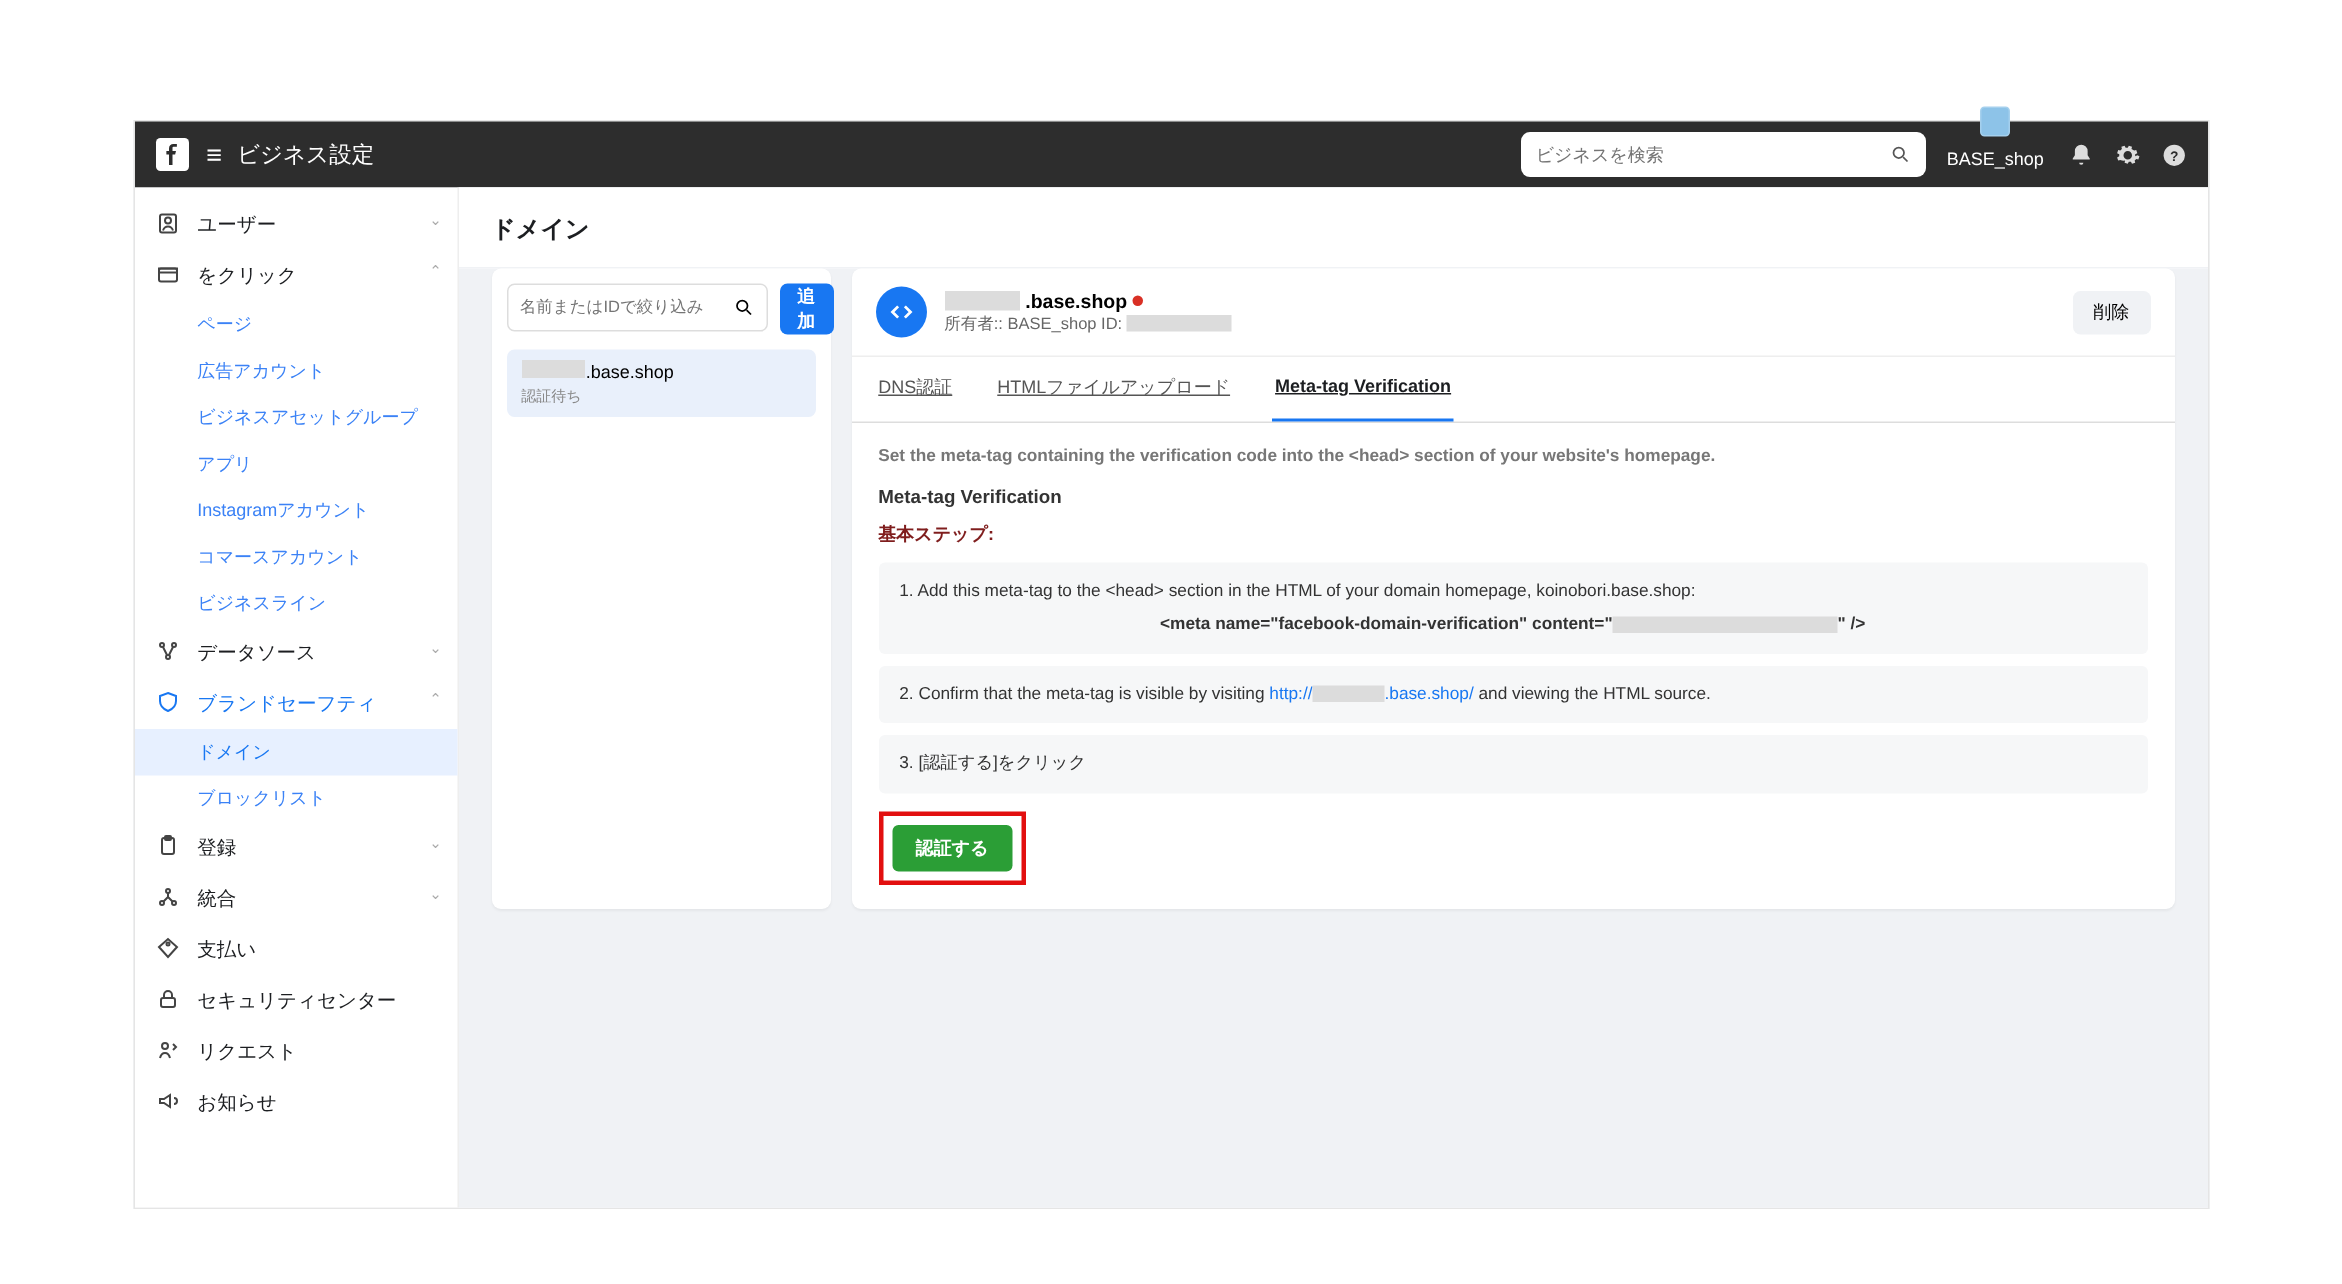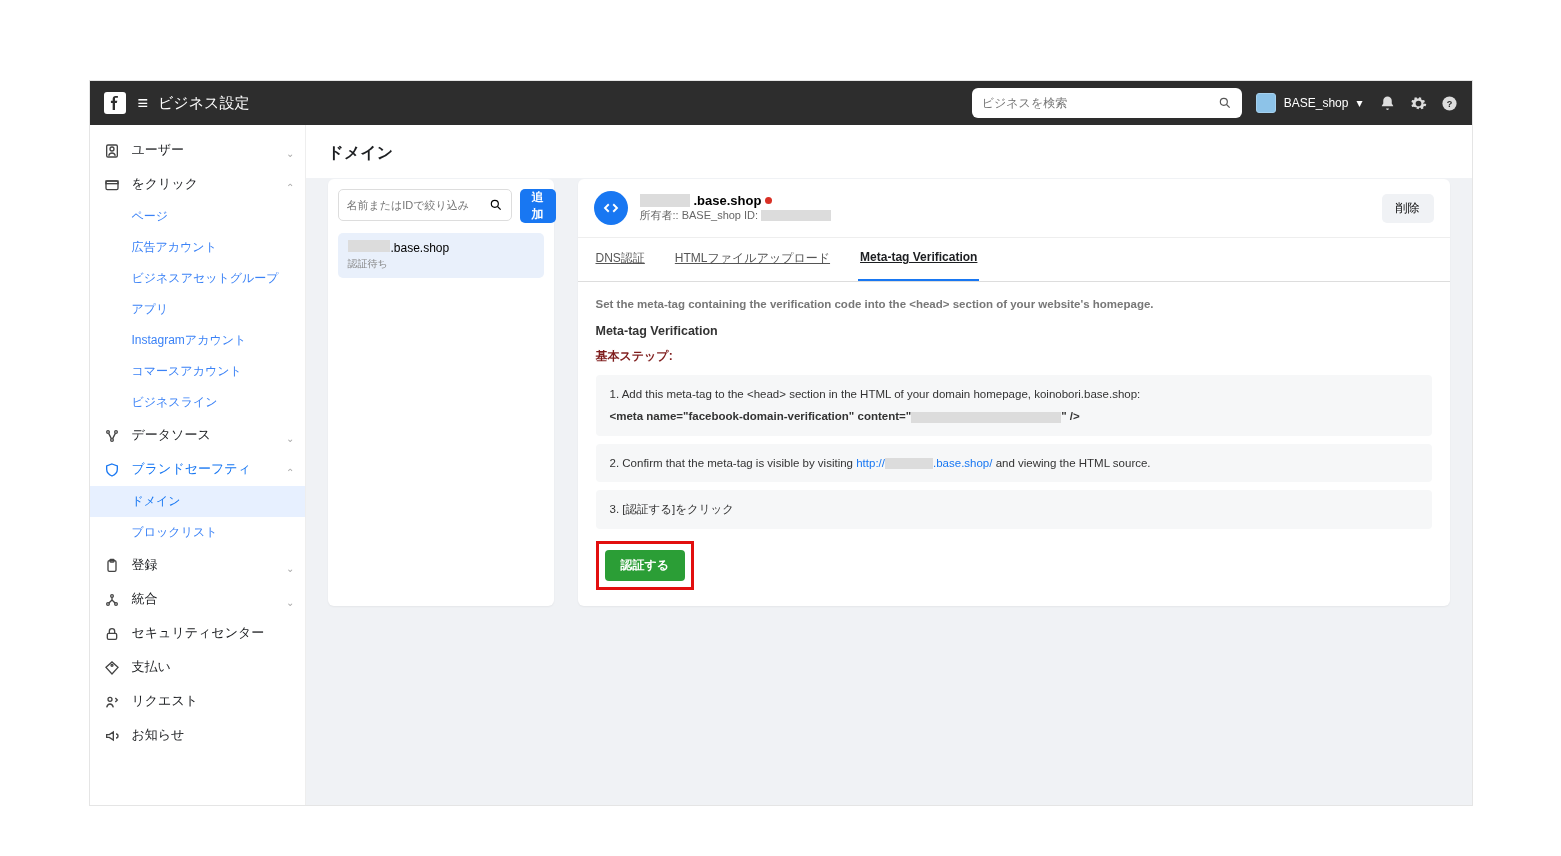--- a/index.html
+++ b/index.html
@@ -9,40 +9,40 @@
 
 .topbar { background: #2d2d2d; height: 44px; display: flex; align-items: center; padding: 0 14px; color: #fff; }
 .fb-logo { width: 22px; height: 22px; background: #fff; display: flex; align-items: center; justify-content: center; border-radius: 3px; }
 .fb-logo svg { fill: #2d2d2d; }
 .hamburger { margin: 0 10px 0 12px; cursor: pointer; font-size: 18px; line-height: 1; }
 .topbar-title { font-size: 15px; font-weight: 500; font-family: Liberation Mono, monospace; }
 .topbar-spacer { flex: 1; }
 .searchbox { background: #fff; border-radius: 6px; height: 30px; width: 270px; display: flex; align-items: center; padding: 0 10px; }
 .searchbox input { border: none; outline: none; flex: 1; font-size: 12px; color: #ec4899; }
 .searchbox .mag { color: #555; }
-.account-chip { display: flex; align-items: center; gap: 8px; margin-left: 14px; font-size: 12px; cursor: pointer; }
+.account-chip { display: flex; align-items: center; gap: 8px; margin-left: 14px; font-size: 12px; cursor: pointer; flex-direction: column; }
 .account-chip .sq { width: 20px; height: 20px; background: #8dc3e8; border-radius: 3px; border: 1px solid #a5d0ed; }
 .topbar-icons { display: flex; gap: 14px; margin-left: 16px; align-items: center; }
 .topbar-icons .ic { color: #ddd; cursor: pointer; }
 
 
 .layout { display: flex; min-height: 680px; background: #fff; }
 .sidebar { width: 216px; border-right: 1px solid #eee; padding-top: 8px; }
-.side-item { display: flex; align-items: flex-end; padding: 8px 12px; font-size: 13px; color: #1c1e21; cursor: pointer; position: relative; }
+.side-item { display: flex; align-items: flex-start; padding: 8px 12px; font-size: 13px; color: #1c1e21; cursor: pointer; position: relative; }
 .side-item .ic { width: 20px; display: inline-flex; justify-content: center; margin-right: 10px; color: #444; }
 .side-item .chev { position: absolute; right: 10px; color: #aaa; font-size: 10px; }
 .side-sub { padding-left: 42px; font-size: 12px; color: #3b82f6; height: 31px; display: flex; align-items: center; cursor: pointer; }
 .side-item.active { color: #1877f2; }
 .side-item.active .ic { color: #1877f2; }
 .side-sub.active { background: #e7f0ff; color: #1877f2; }
 
 
 .main { flex: 1; background: #f0f2f5; }
 .main-title { font-size: 16px; font-weight: 700; padding: 18px 22px 14px 22px; color: #1c1e21; background: #fff; border-bottom: 1px solid #f0f2f5; }
-.main-body { display: flex; gap: 24px; padding: 0 22px 16px 22px; }
+.main-body { display: flex; gap: 14px; padding: 0 22px 16px 22px; }
 
 .list-panel { background: #fff; border-radius: 6px; width: 226px; box-shadow: 0 1px 2px rgba(0,0,0,0.05); padding: 10px; }
 .list-search-row { display: flex; gap: 8px; margin-bottom: 10px; }
 .list-search { flex: 1; border: 1px solid #ddd; border-radius: 5px; display: flex; align-items: center; padding: 0 8px; height: 32px; }
 .list-search input { border: none; outline: none; flex: 1; font-size: 11px; }
 .add-btn { background: #1877f2; color: #fff; border: none; border-radius: 5px; padding: 0 12px; font-size: 12px; font-weight: 600; cursor: pointer; }
 .list-item { background: #e9f0fb; border-radius: 5px; padding: 7px 10px; }
 .list-item .name { font-size: 12px; display: flex; align-items: baseline; }
 .list-item .redact { background: #dcdcdc; display: inline-block; width: 42px; height: 12px; margin-right: 1px; }
 .list-item .status { font-size: 10px; color: #888; margin-top: 2px; }
@@ -60,21 +60,21 @@
 
 .tabs { display: flex; border-bottom: 1px solid #ddd; padding: 0 16px; gap: 26px; }
 .tab { padding: 12px 2px; font-size: 12px; color: #555; cursor: pointer; border-bottom: 2px solid transparent; text-decoration: underline; }
 .tab.active { color: #1c1e21; font-weight: 700; border-bottom-color: #1877f2; }
 
 .content { padding: 16px 18px; font-size: 12px; color: #333; }
 .desc { color: #777; font-weight: 600; margin-bottom: 14px; font-size: 11.5px; }
 .sec-title { font-weight: 700; font-size: 12.5px; margin-bottom: 10px; }
 .steps-title { color: #7f1d1d; font-weight: 600; font-size: 12px; margin-bottom: 10px; }
 .step { background: #f6f7f8; border-radius: 4px; padding: 10px 14px; margin-bottom: 8px; font-size: 11.5px; line-height: 1.6; }
-.step .code { font-weight: 700; display: block; margin-top: 4px; }
+.step .code { font-weight: 700; text-align: center; display: block; margin-top: 4px; }
 .step .code .redact { background: #dcdcdc; display: inline-block; width: 150px; height: 11px; vertical-align: middle; }
 .step a { color: #1877f2; text-decoration: none; }
 .step .redact-inline { background: #dcdcdc; display: inline-block; width: 48px; height: 11px; vertical-align: middle; }
 .verify-wrap { border: 3px solid #e20f0f; display: inline-block; padding: 6px; margin-top: 4px; }
 .verify-btn { background: #2b9e36; color: #fff; border: none; border-radius: 4px; padding: 7px 16px; font-size: 12px; font-weight: 600; cursor: pointer; }
 
 svg { display: block; }
 .mag svg { width: 14px; height: 14px; stroke: currentColor; fill: none; }
 </style>
 </head>
@@ -197,34 +197,34 @@
               <circle cx="18" cy="18" r="2"></circle>
               <path d="M12 8v4m0 0l-5 5m5-5l5 5"></path>
             </svg>
           </span>
         <span>統合</span>
           <span class="chev">⌄</span>
       </div>
       <div class="side-item">
         <span class="ic">
             <svg width="16" height="16" viewBox="0 0 24 24" fill="none" stroke="currentColor" stroke-width="2">
+              <path d="M3 11l9-8 9 8-9 10-9-10z"></path>
+              <circle cx="12" cy="8" r="1.5"></circle>
+            </svg>
+          </span>
+        <span>支払い</span>
+      </div>
+      <div class="side-item">
+        <span class="ic">
+            <svg width="16" height="16" viewBox="0 0 24 24" fill="none" stroke="currentColor" stroke-width="2">
               <rect x="5" y="11" width="14" height="9" rx="2"></rect>
               <path d="M8 11V8a4 4 0 0 1 8 0v3"></path>
             </svg>
           </span>
         <span>セキュリティセンター</span>
-      </div>
-      <div class="side-item">
-        <span class="ic">
-            <svg width="16" height="16" viewBox="0 0 24 24" fill="none" stroke="currentColor" stroke-width="2">
-              <path d="M3 11l9-8 9 8-9 10-9-10z"></path>
-              <circle cx="12" cy="8" r="1.5"></circle>
-            </svg>
-          </span>
-        <span>支払い</span>
       </div>
       <div class="side-item">
         <span class="ic">
             <svg width="16" height="16" viewBox="0 0 24 24" fill="none" stroke="currentColor" stroke-width="2">
               <circle cx="9" cy="8" r="3"></circle>
               <path d="M4 20c1-4 3-5 5-5s4 1 5 5"></path>
               <path d="M17 6l3 3-3 3"></path>
             </svg>
           </span>
         <span>リクエスト</span>

